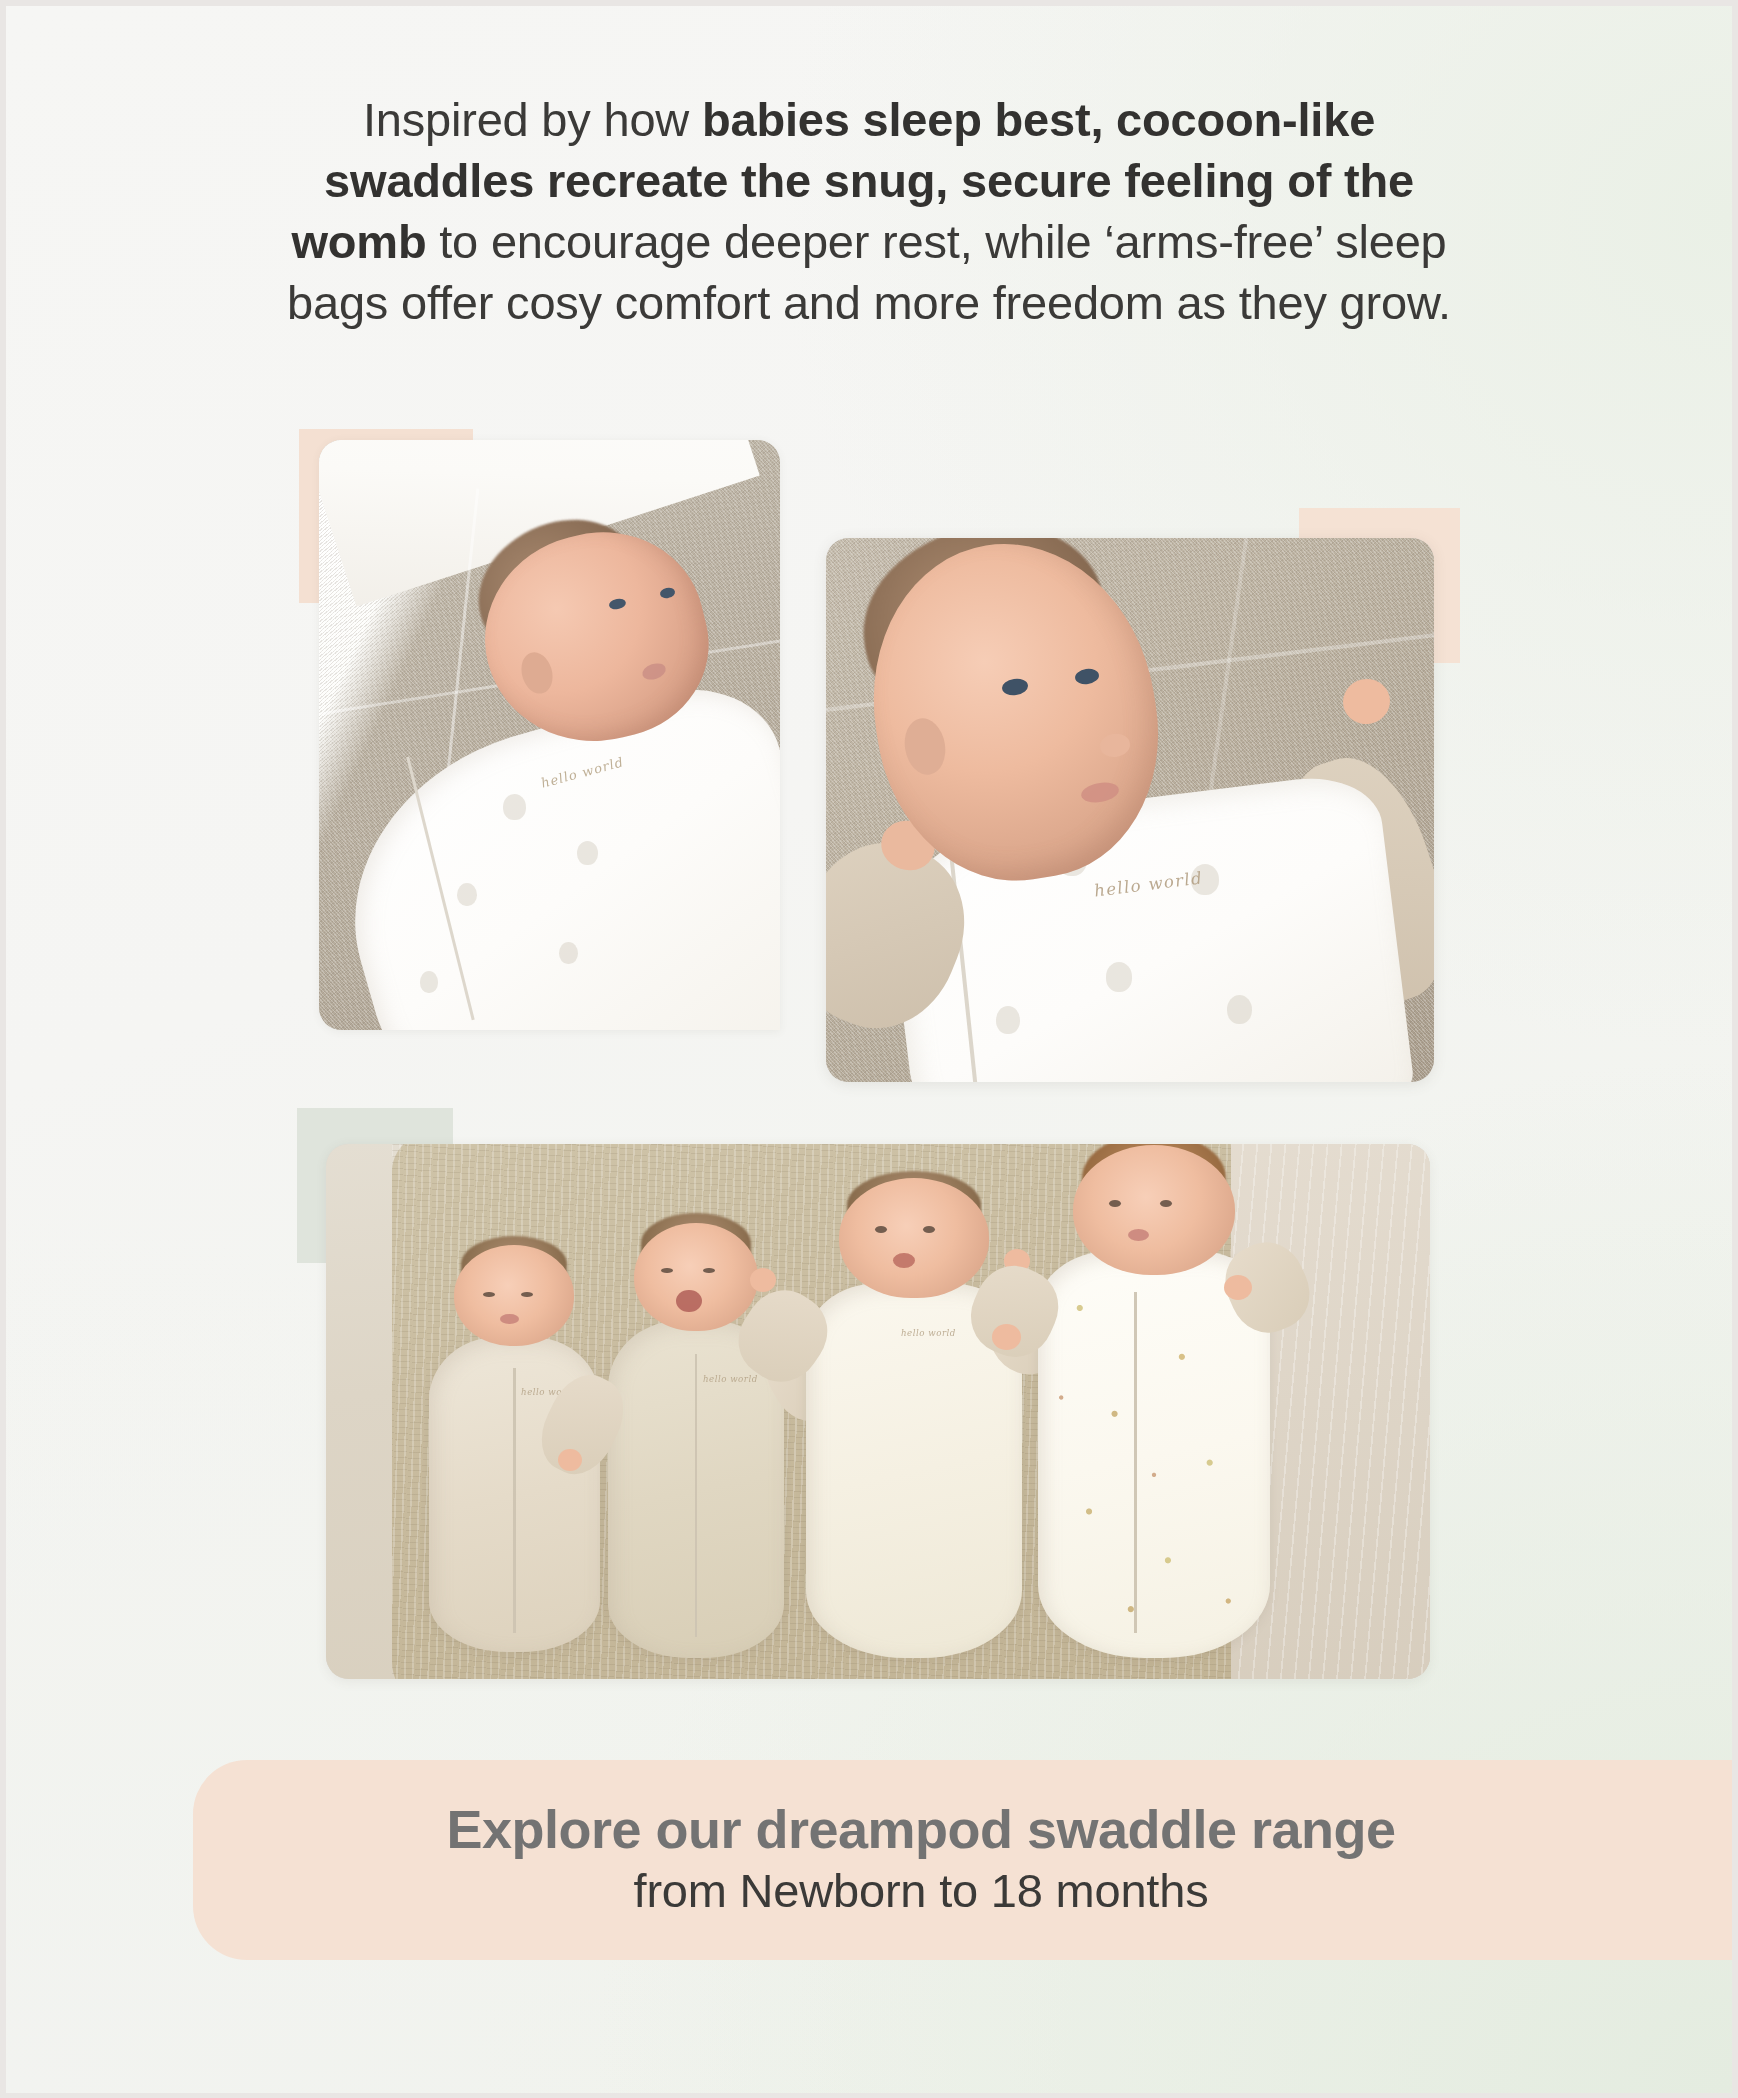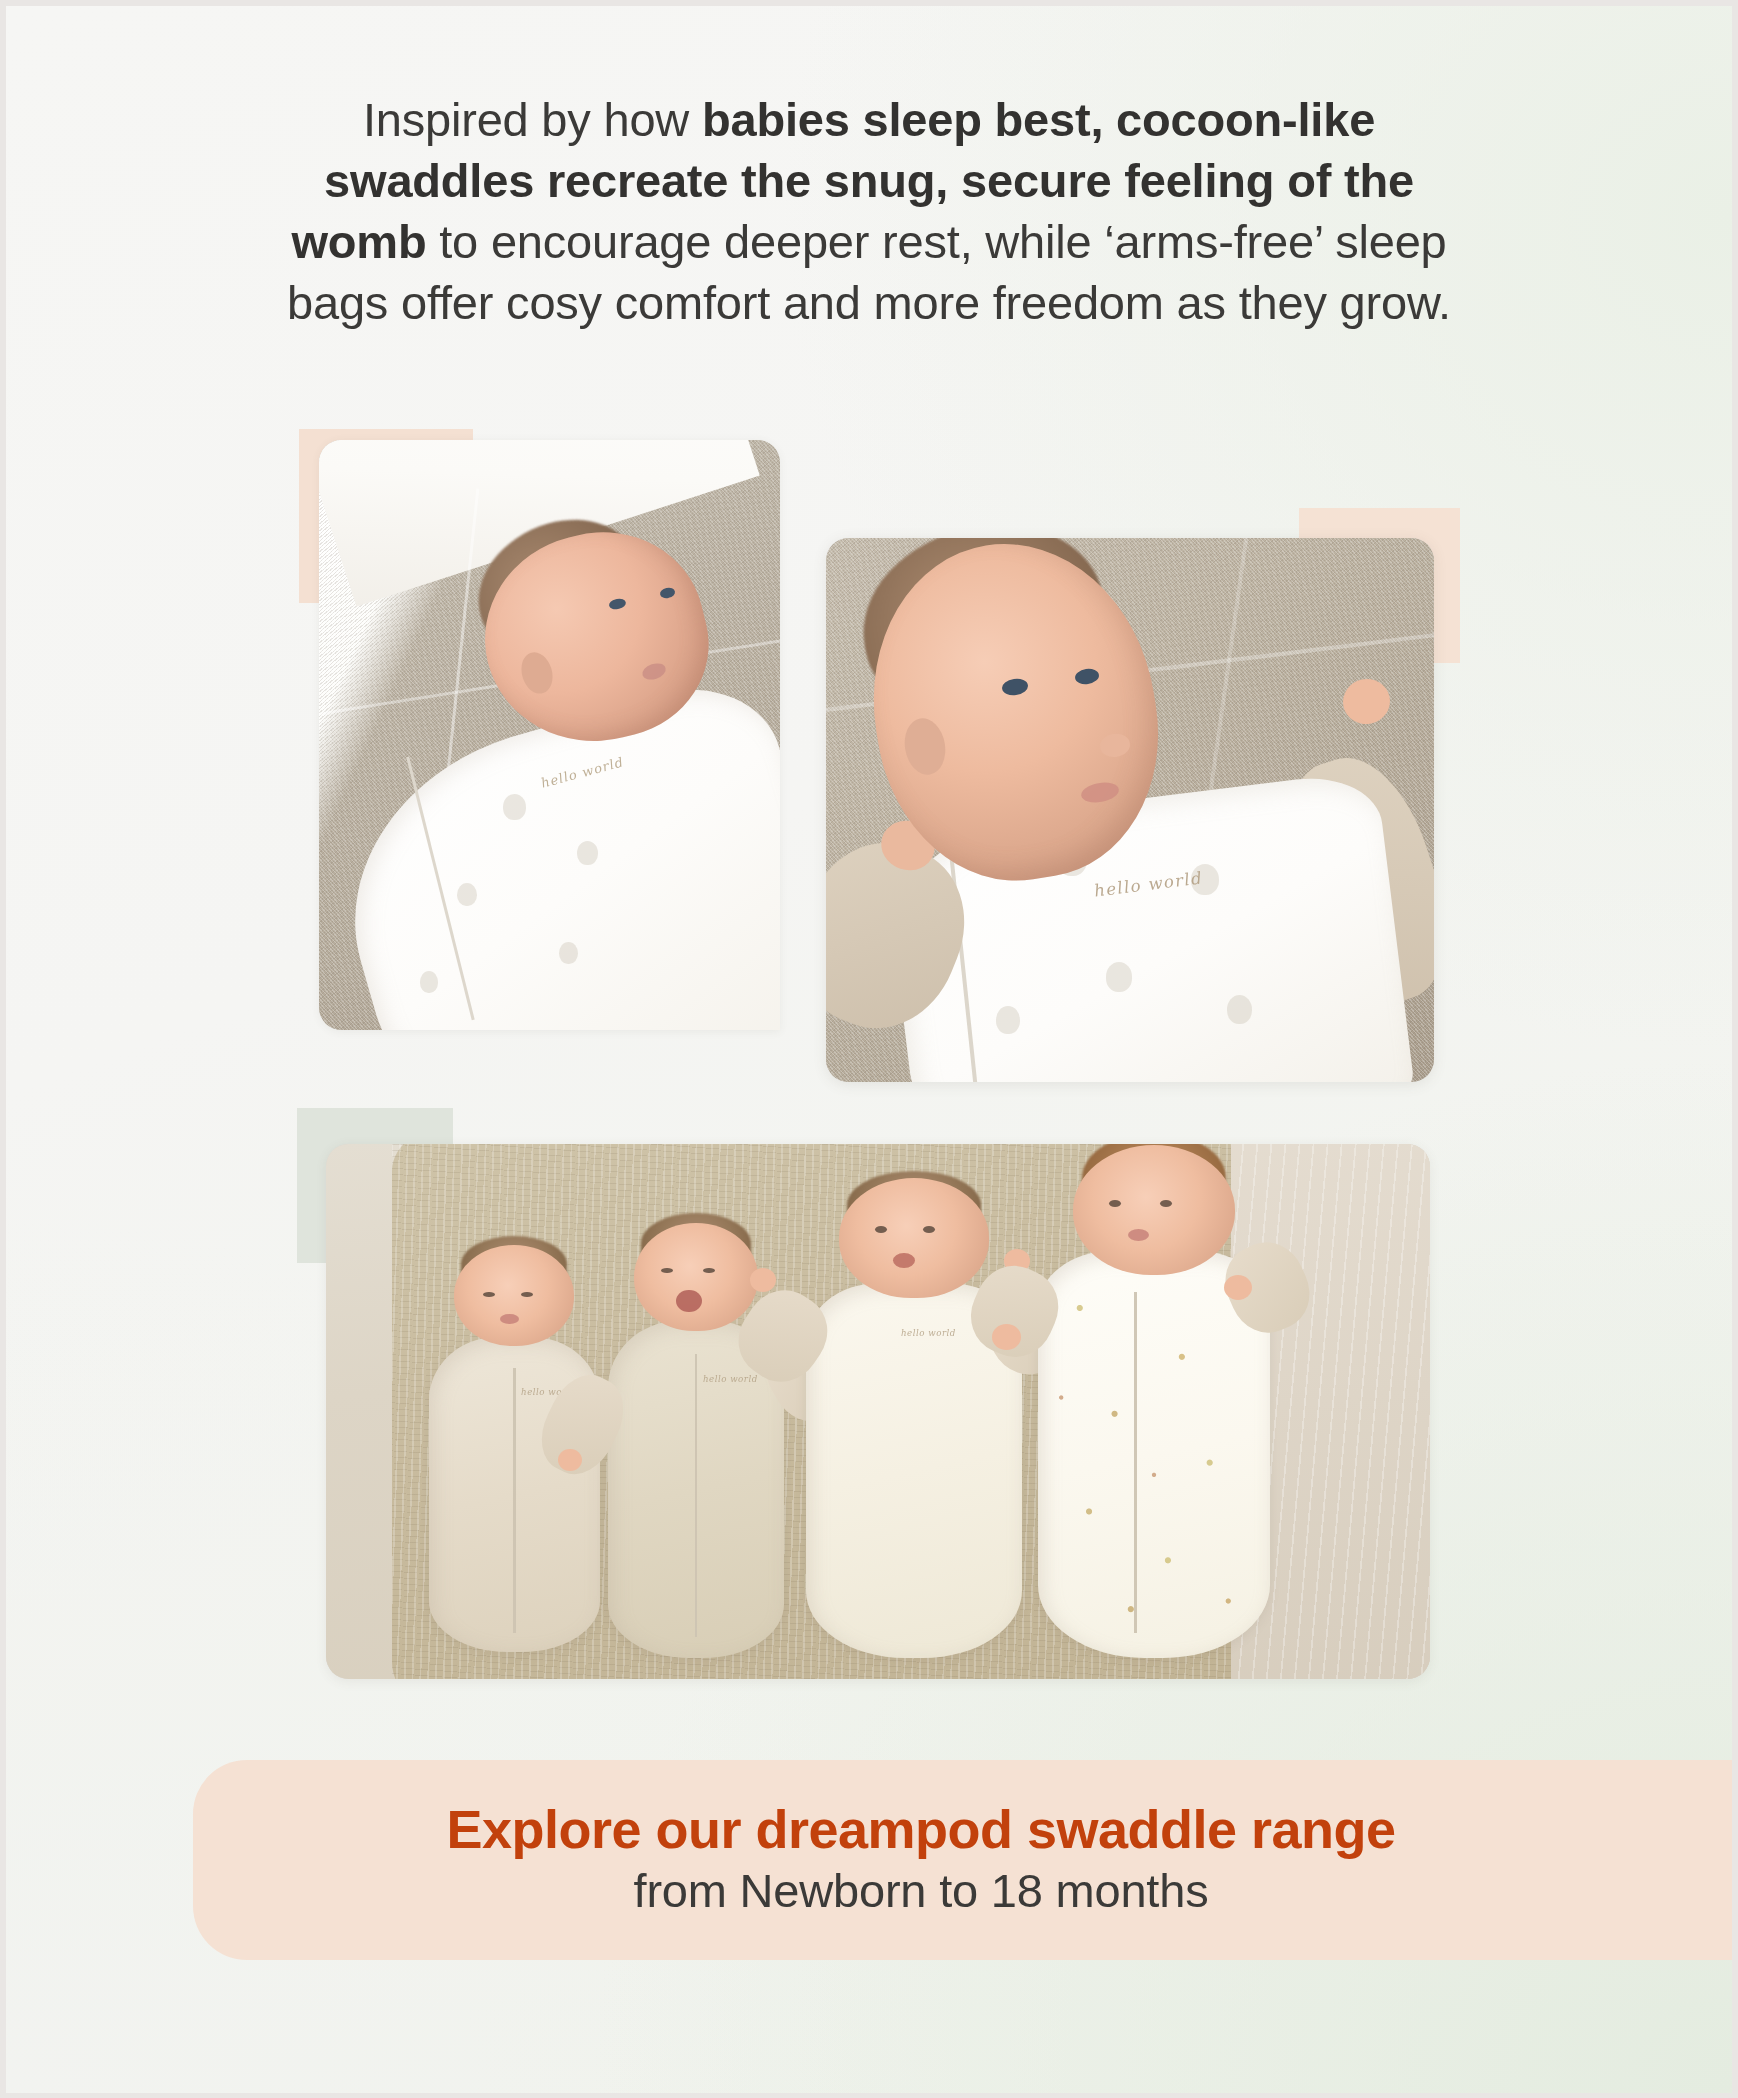--- a/index.html
+++ b/index.html
@@ -296,21 +296,21 @@
     position:absolute;
     left:187px; top:1754px; width:1556px; height:200px;
     background:#f5e1d3;
     border-radius:54px 0 0 54px;
     display:flex; flex-direction:column;
     align-items:center; justify-content:center;
     text-align:center;
     padding-right:100px;
   }
   #banner-title {
-    font-size:54px; font-weight:700; color:#c2410c;
+    font-size:54px; font-weight:700; color:#737373;
     letter-spacing:-0.5px; line-height:1.06;
   }
   #banner-sub {
     font-size:47px; font-weight:300; color:#3b3a38;
     letter-spacing:-0.2px; line-height:1.18; margin-top:5px;
   }
 </style>
 </head>
 <body>
 

